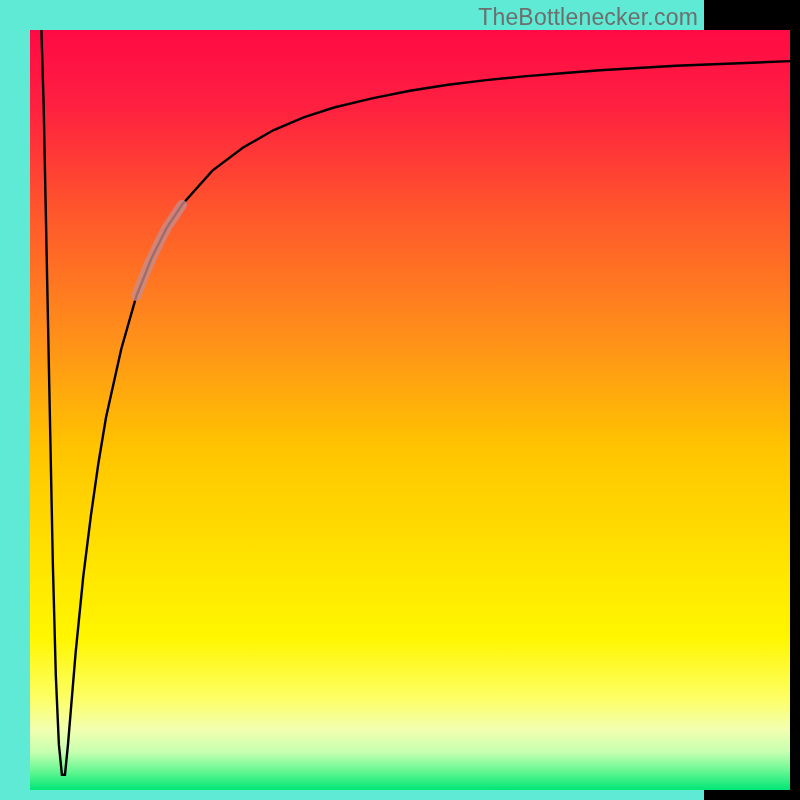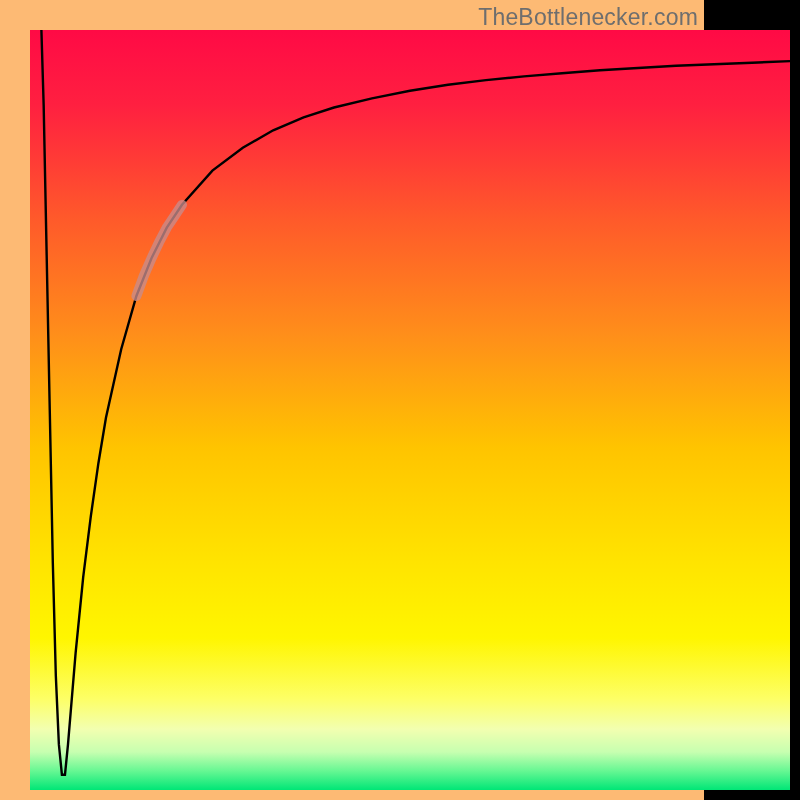--- a/index.html
+++ b/index.html
@@ -8,21 +8,21 @@
     width: 800px;
     height: 800px;
     overflow: hidden;
     background: #000;
     font-family: Arial, Helvetica, sans-serif;
   }
   .frame {
     position: relative;
     width: 704px;
     height: 800px;
-    background: #fdba74;
+    background: #5eead4;
   }
   .plot {
     position: absolute;
     left: 30px;
     top: 30px;
     width: 760px;
     height: 760px;
   }
   .watermark {
     position: absolute;

